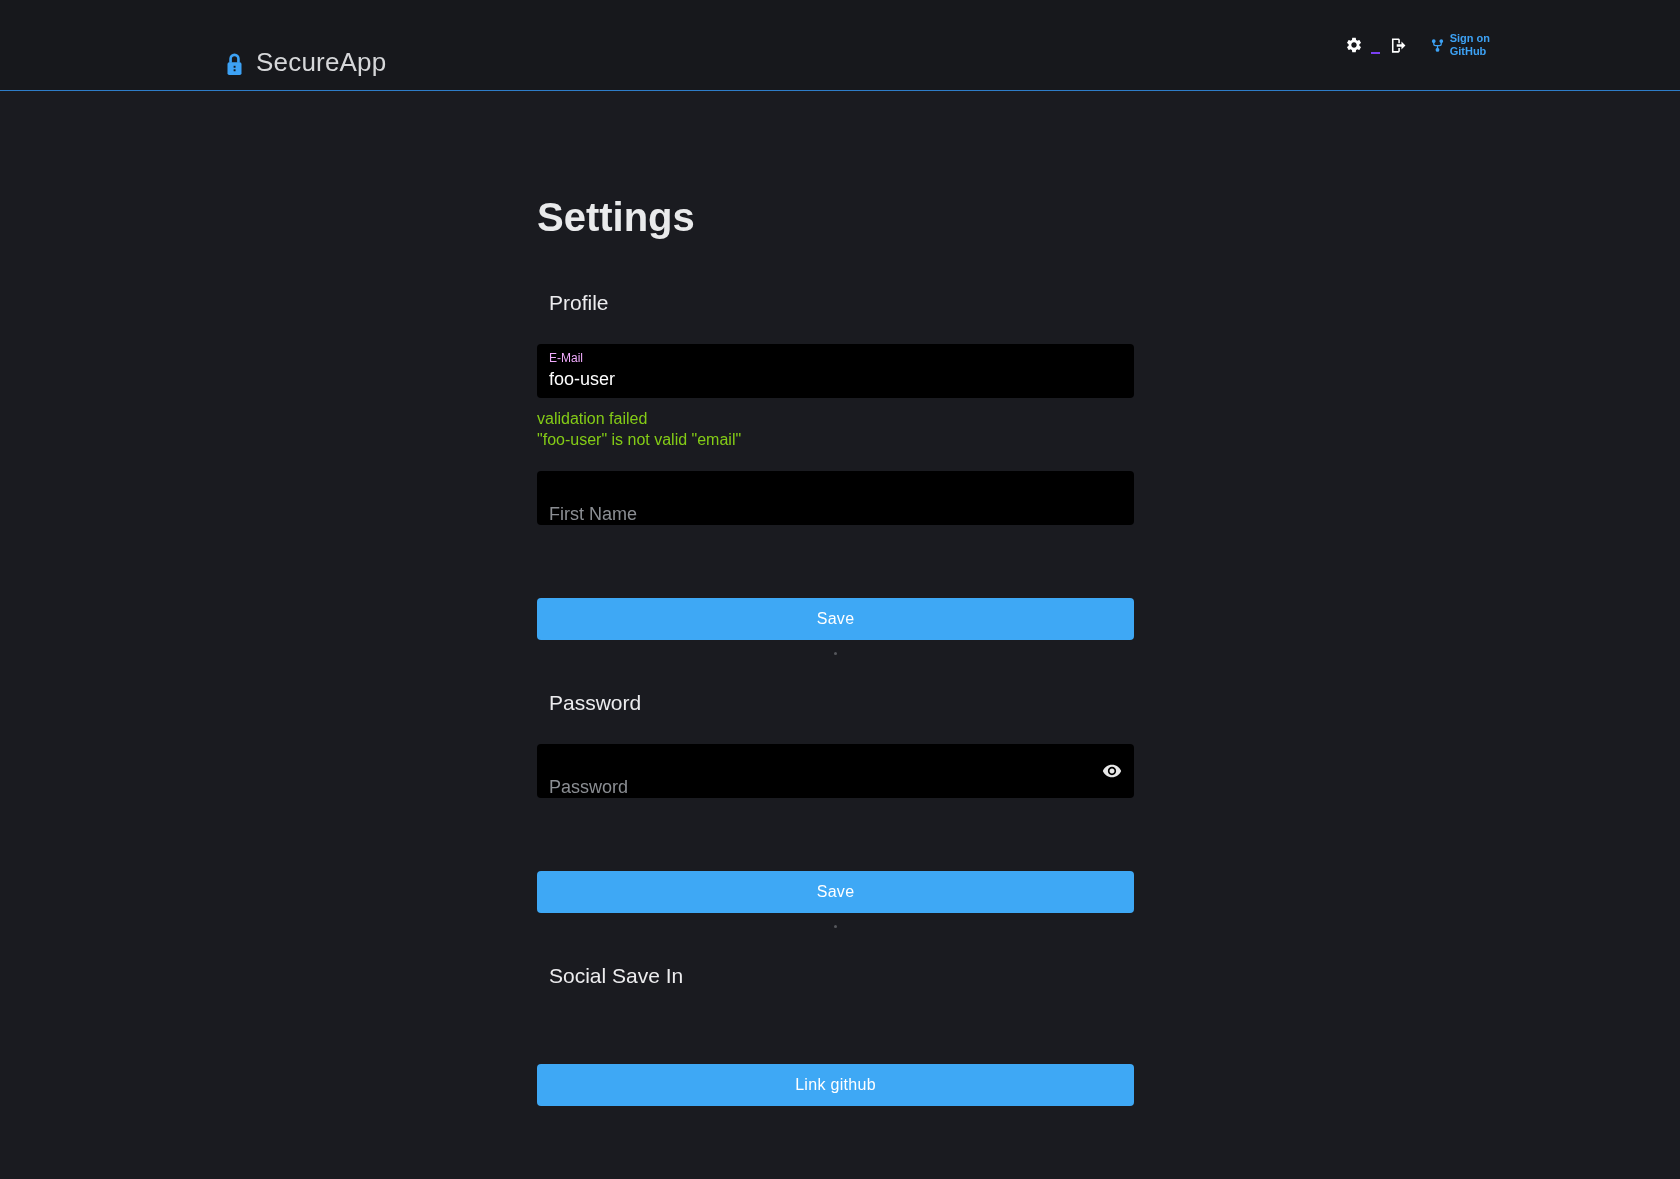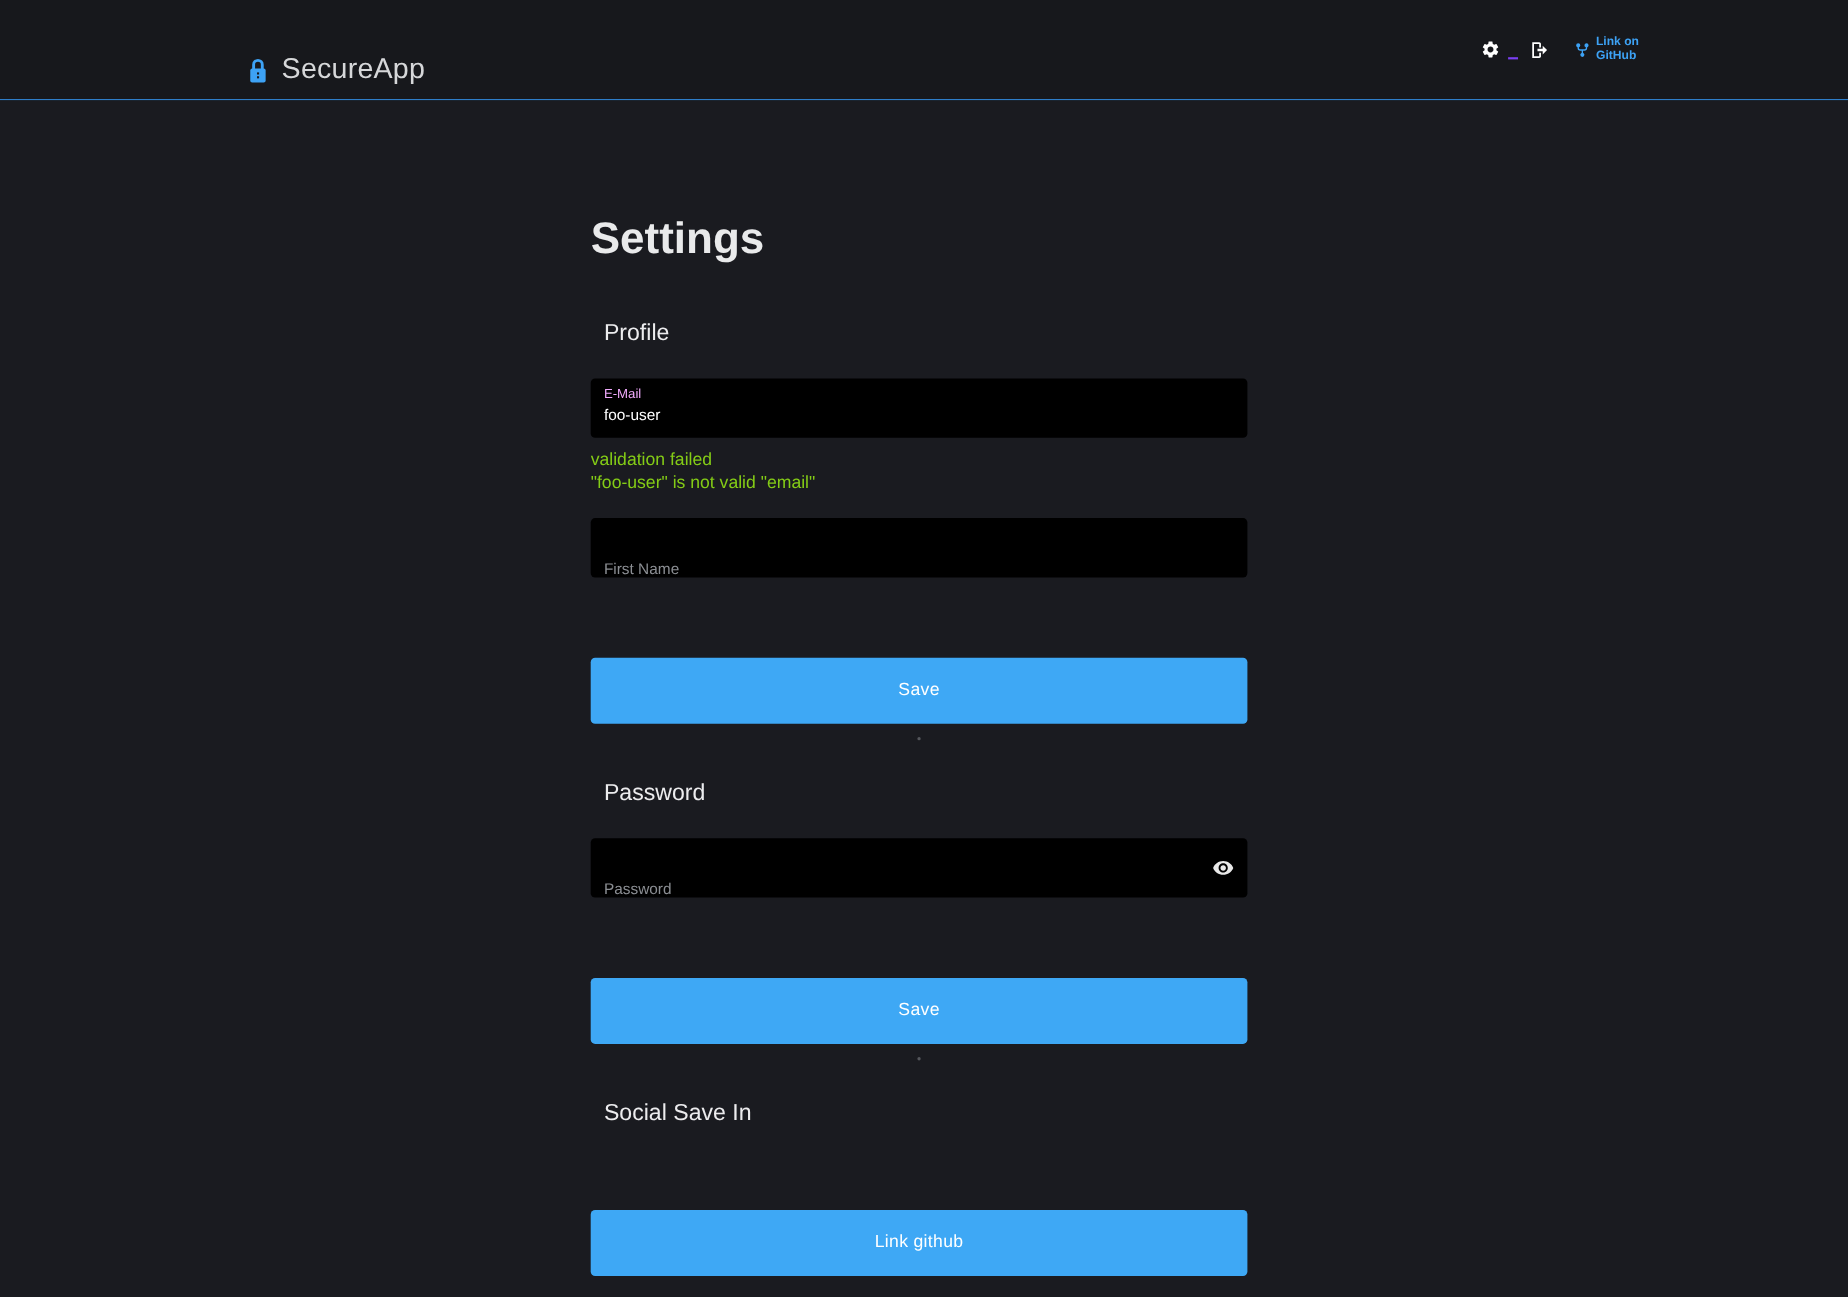--- a/index.html
+++ b/index.html
@@ -103,36 +103,36 @@
     font-size: 12px;
     color: #f0abfc;
     line-height: 1.2;
   }
   .text-input {
     background: transparent;
     border: none; outline: none;
     width: 100%;
     padding: 0;
     font-family: "Liberation Sans", sans-serif;
-    font-size: 14px;
+    font-size: 18px;
     color: #ffffff;
   }
   .stacked .text-input { margin-top: 3px; }
   .text-input::placeholder { color: #8b8e93; opacity: 1; }
 
   .error-block {
     margin-top: 10px;
     font-size: 16px;
     color: #84cc16;
     line-height: 1.32;
   }
 
   .primary-btn {
     display: block;
-    width: 100%; height: 60px;
+    width: 100%; height: 42px;
     background: #3ea8f5;
     color: #ffffff;
     border: none;
     border-radius: 4px;
     font-family: "Liberation Sans", sans-serif;
     font-size: 16px;
     font-weight: 500;
     letter-spacing: 0.3px;
     cursor: pointer;
   }
@@ -188,21 +188,21 @@
         </svg>
       </span>
     </button>
 
     <a class="fork-link">
       <span style="display:flex;">
         <svg width="15" height="15" viewBox="0 0 24 24" aria-hidden="true">
           <path fill="#3da2f5" d="M6 2a3 3 0 0 1 3 3c0 1.3-.84 2.4-2 2.82V9a2 2 0 0 0 2 2h6a2 2 0 0 0 2-2v-1.18A3.001 3.001 0 0 1 18 2a3 3 0 0 1 3 3c0 1.3-.84 2.4-2 2.82V9a4 4 0 0 1-4 4h-2v3.17c1.16.42 2 1.52 2 2.83a3 3 0 0 1-3 3 3 3 0 0 1-3-3c0-1.31.84-2.41 2-2.83V13H9a4 4 0 0 1-4-4v-1.18C3.84 7.4 3 6.3 3 5a3 3 0 0 1 3-3z"></path>
         </svg>
       </span>
-      <span class="fork-label"><span>Link on</span><br><span>GitHub</span></span>
+      <span class="fork-label"><span>Sign on</span><br><span>GitHub</span></span>
     </a>
   </div>
 
   <span class="caret-artifact"></span>
 </header>
 
 <main class="content">
   <h1 class="page-title">Settings</h1>
 
   <section>

